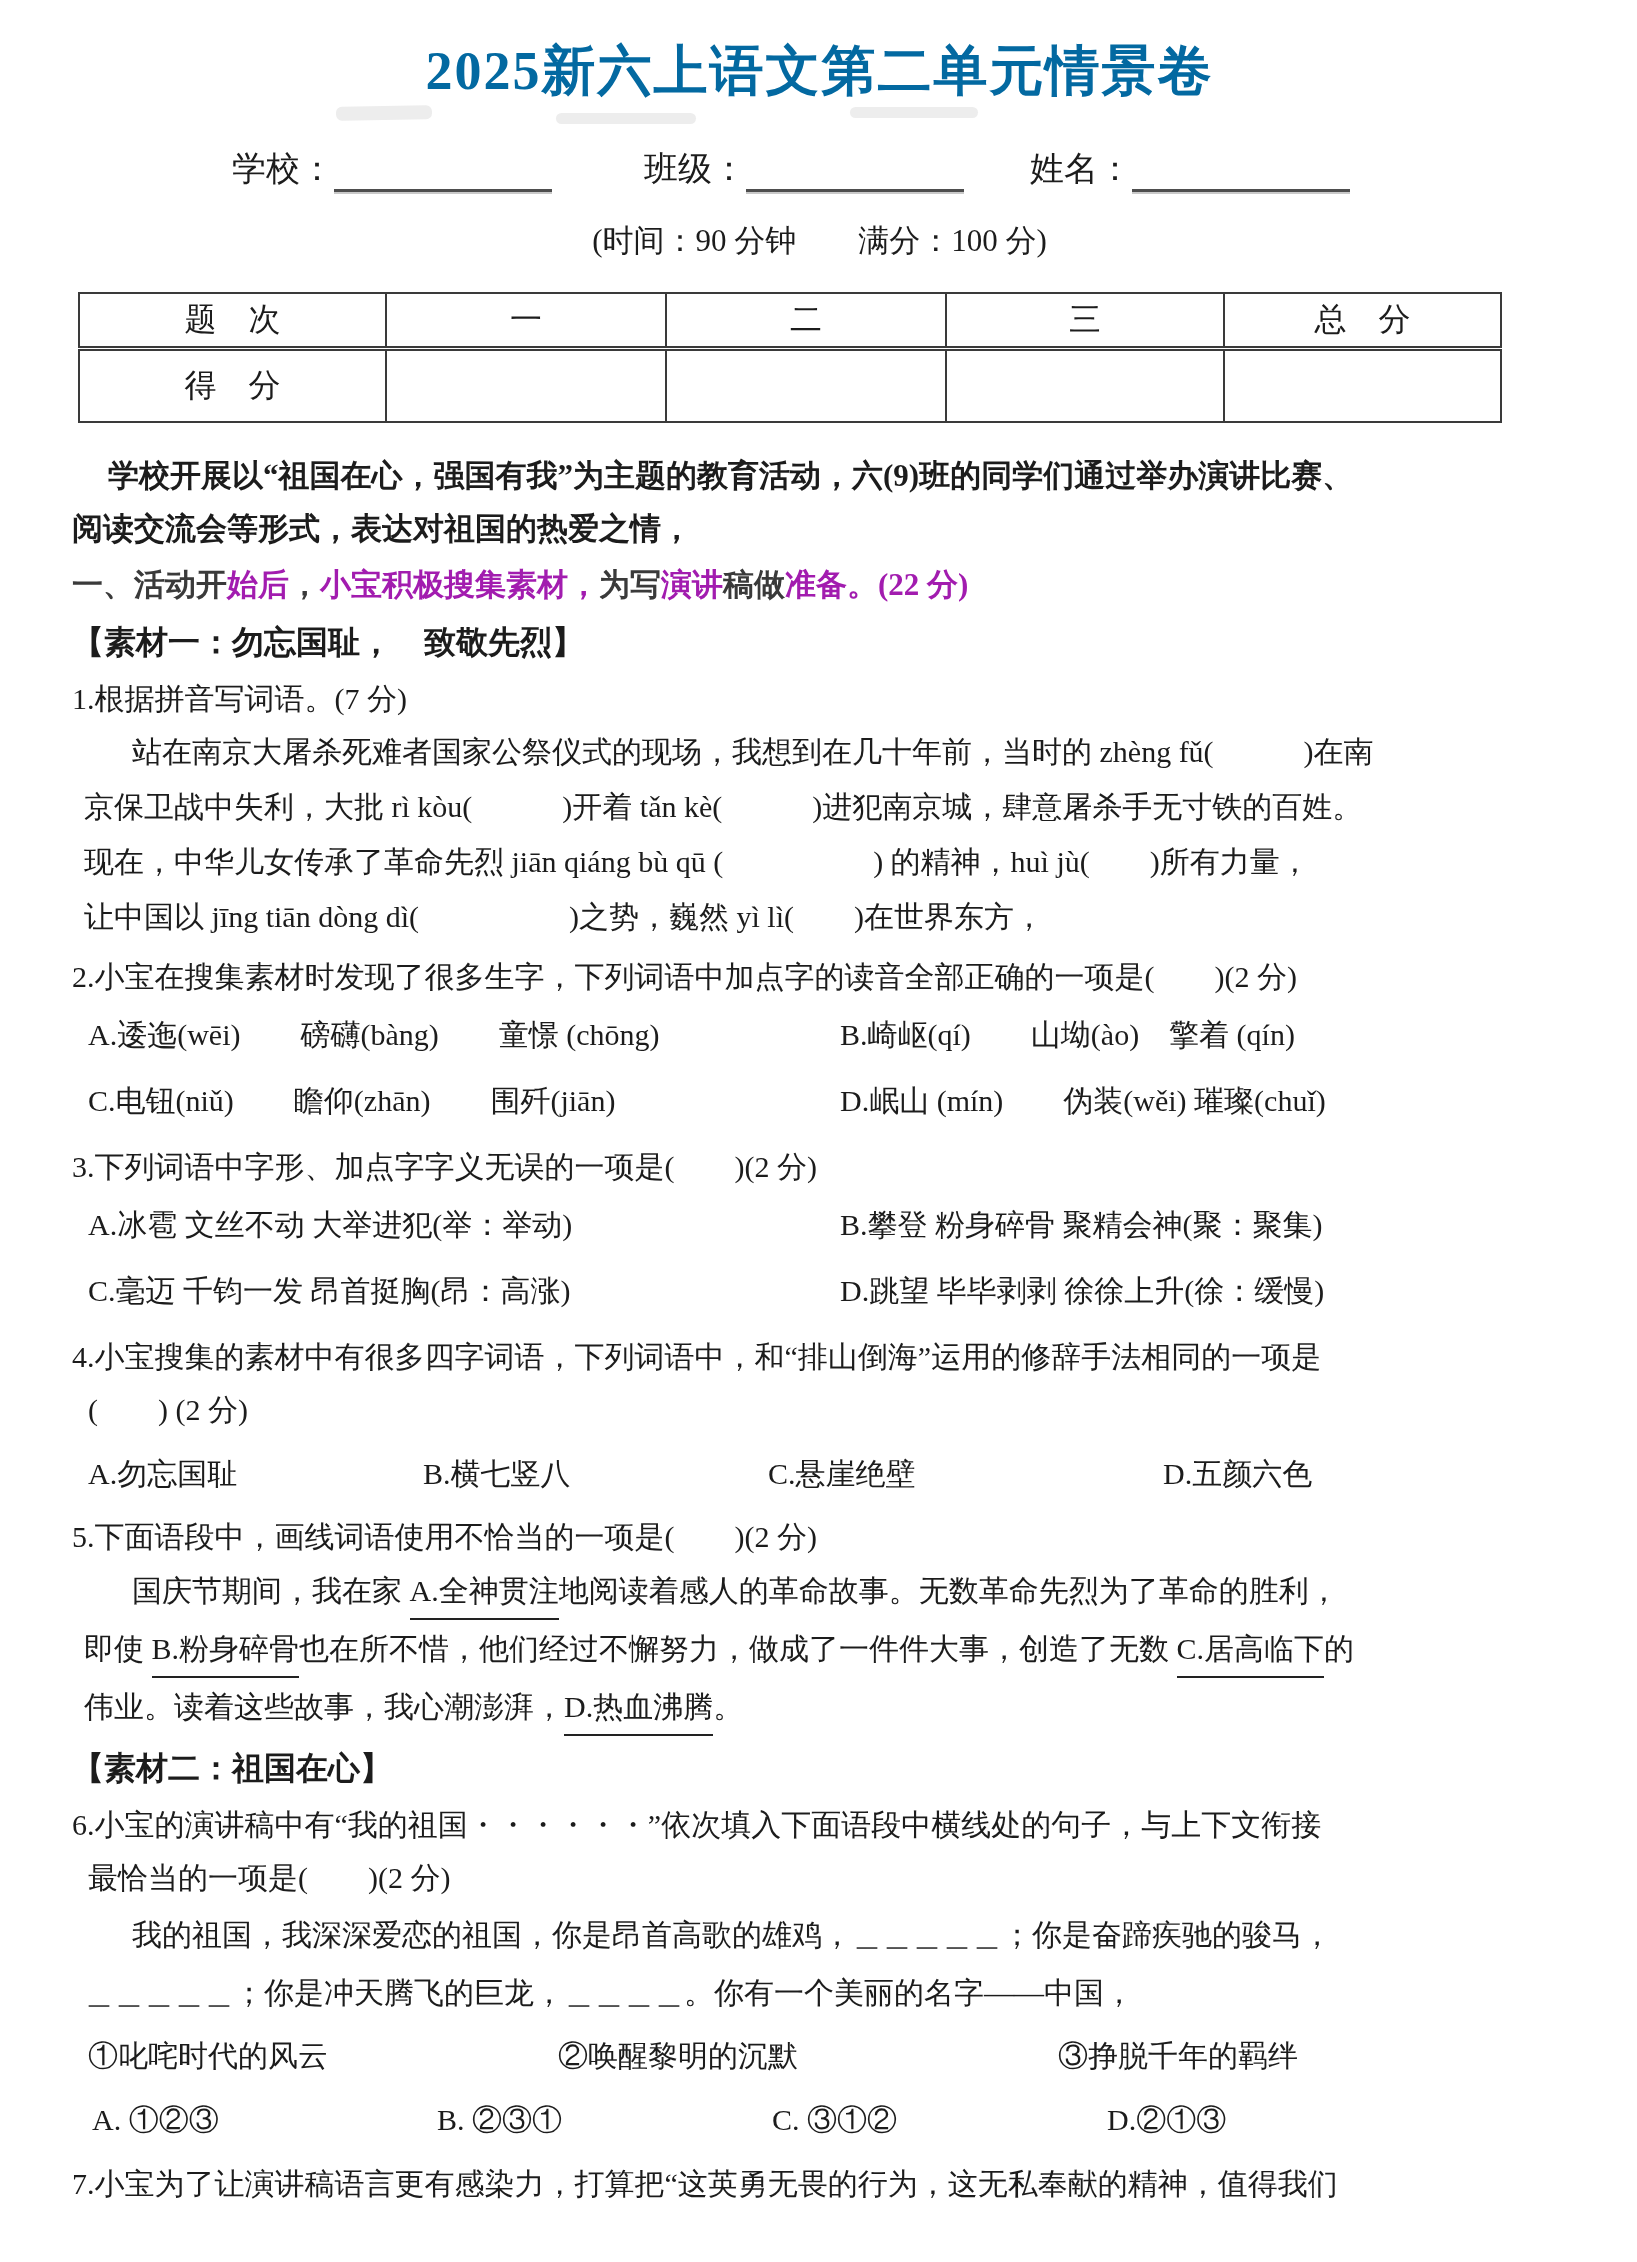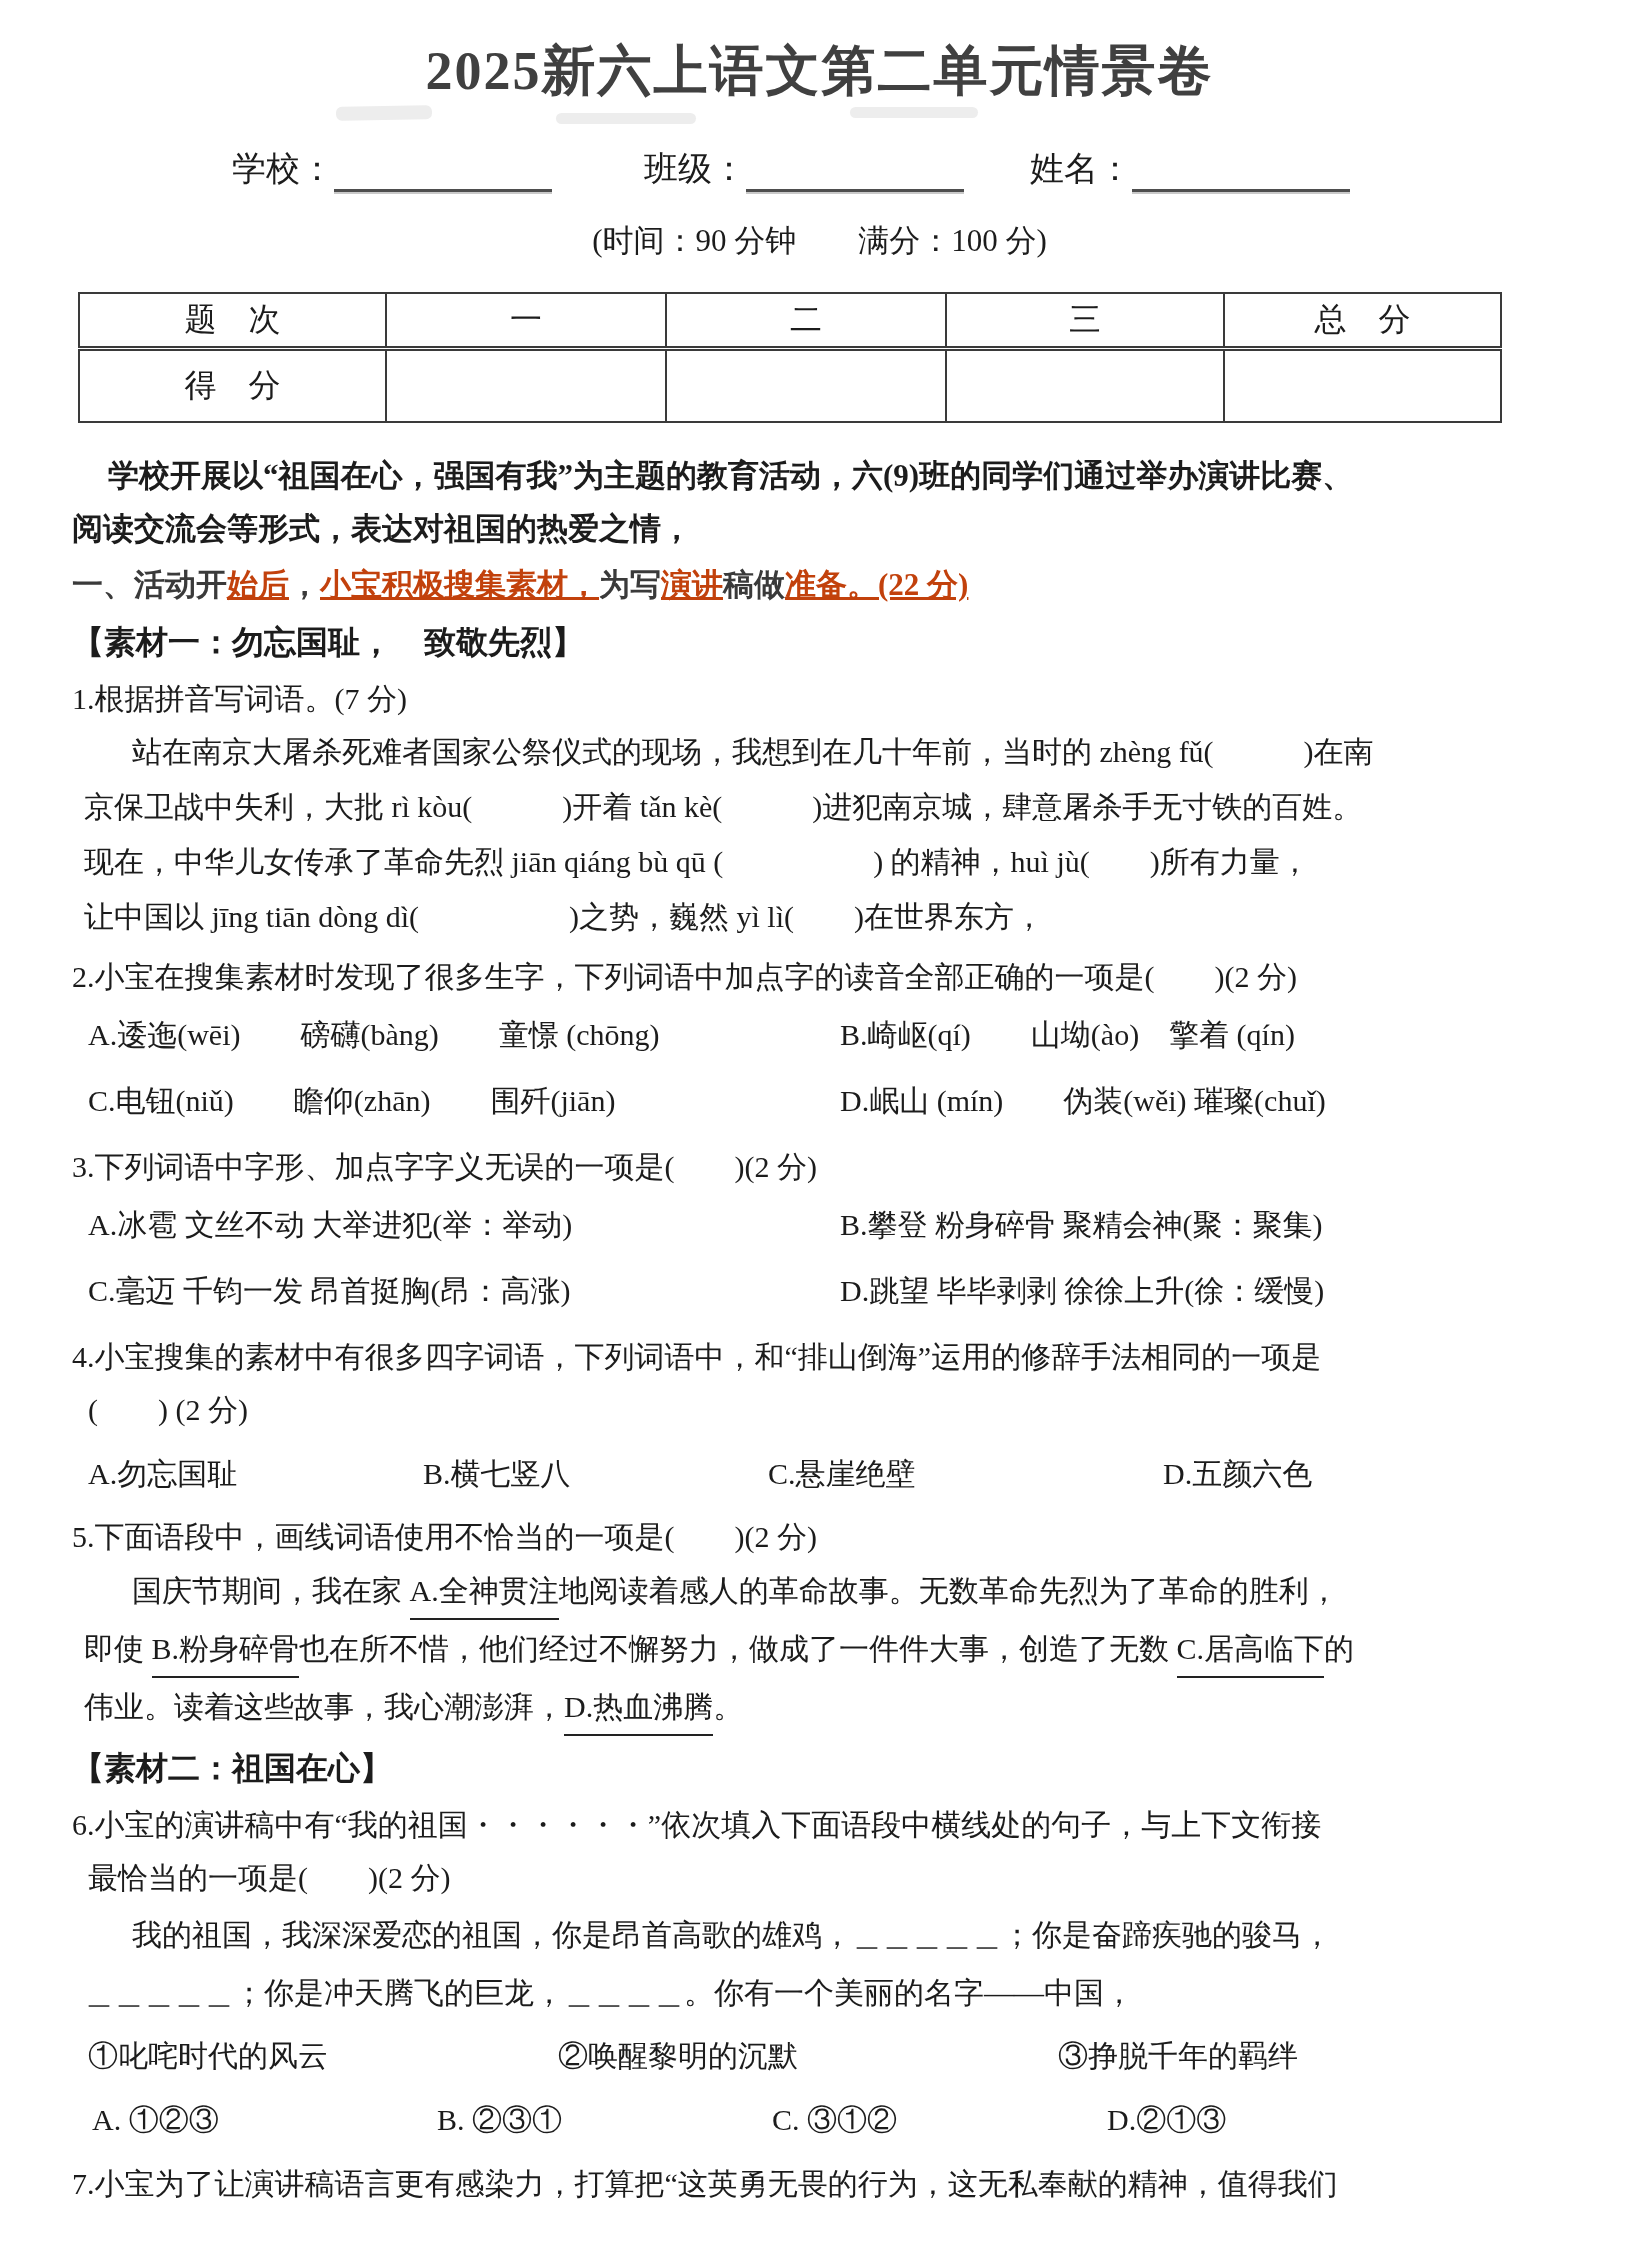--- a/index.html
+++ b/index.html
@@ -1,34 +1,34 @@
 <!DOCTYPE html>
 <html lang="zh"><head>
 <meta charset="utf-8">
 <style>
   html,body{margin:0;padding:0;}
   body{
     width:1637px;height:2262px;background:#ffffff;overflow:hidden;position:relative;
     font-family:"Liberation Serif","DejaVu Serif",serif;color:#1c1c1c;
   }
   .page{padding:40px 70px 0 72px;box-sizing:border-box;}
-  .title{text-align:center;font-size:54px;font-weight:bold;color:#404040;letter-spacing:2px;line-height:62px;}
+  .title{text-align:center;font-size:54px;font-weight:bold;color:#0369a1;letter-spacing:2px;line-height:62px;}
   .info-line{margin:44px 0 0 160px;font-size:34px;display:flex;align-items:flex-end;white-space:nowrap;}
   .info-group{display:flex;align-items:flex-end;font-family:Liberation Mono, monospace;}
   .g1{margin-right:92px;} .g2{margin-right:66px;}
   .blank-line{display:inline-block;width:218px;height:30px;border-bottom:3px solid #4e4e4e;box-shadow:0 2px 0 #c9c9c9;}
   .time-line{text-align:center;font-size:31px;margin-top:28px;}
   table.score{border-collapse:collapse;margin:30px 0 0 6px;table-layout:fixed;}
   table.score td{border:2px solid #3a3a3a;text-align:center;font-size:32px;background:#fff;}
   table.score tr.hdr td{height:50px;border-bottom:5px double #3a3a3a;}
   table.score tr.scr td{height:68px;}
   .intro{margin-top:26px;font-size:31px;font-weight:bold;line-height:53px;}
   .ind1{text-indent:36px;}
   .sec1{margin-top:5px;font-size:31px;font-weight:bold;line-height:50px;}
-  .blue{color:#c2410c;text-decoration:underline;} .dark{color:#3a3a3a;}
+  .blue{color:#a21caf;} .dark{color:#3a3a3a;}
   .m-head{margin-top:8px;font-size:32px;font-weight:bold;line-height:48px;}
   .stem{margin-top:8px;font-size:30px;line-height:50px;}
   .passage-line{font-size:30px;line-height:55px;margin-left:12px;white-space:nowrap;}
   .p-ind{text-indent:48px;}
   .opt-2col{display:grid;grid-template-columns:752px auto;font-size:30px;line-height:66px;margin-left:16px;white-space:nowrap;}
   .opt-4col{display:grid;grid-template-columns:335px 345px 395px auto;font-size:30px;line-height:60px;margin-left:16px;margin-top:6px;white-space:nowrap;}
   .q4line2{font-size:30px;line-height:56px;margin-left:16px;}
   .q5line{font-size:30px;line-height:58px;margin-left:12px;white-space:nowrap;}
   .u{border-bottom:2px solid #222;padding-bottom:11px;}
   .items-row{display:grid;grid-template-columns:470px 500px auto;font-size:30px;line-height:56px;margin-left:16px;margin-top:6px;}

